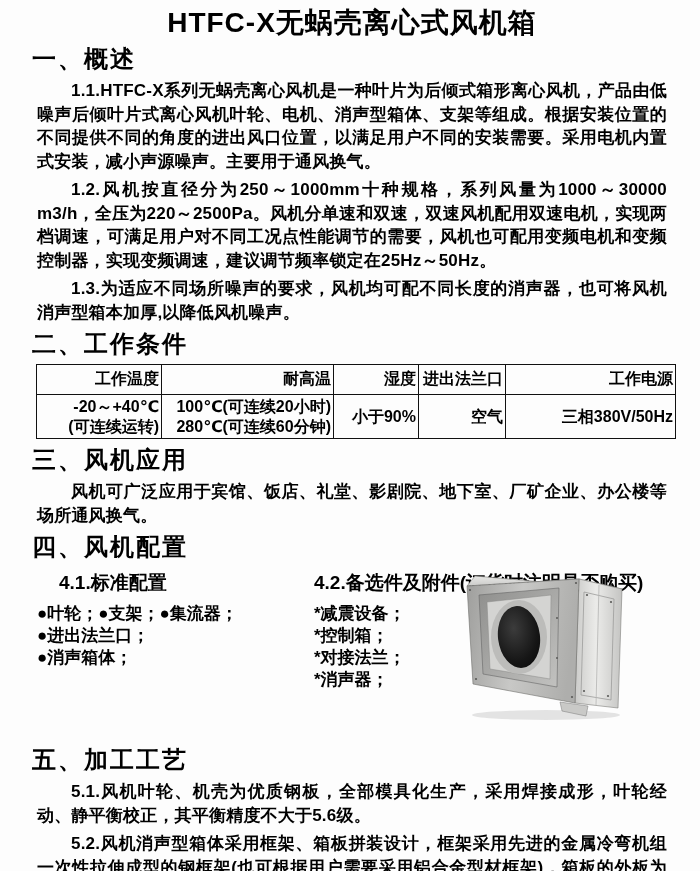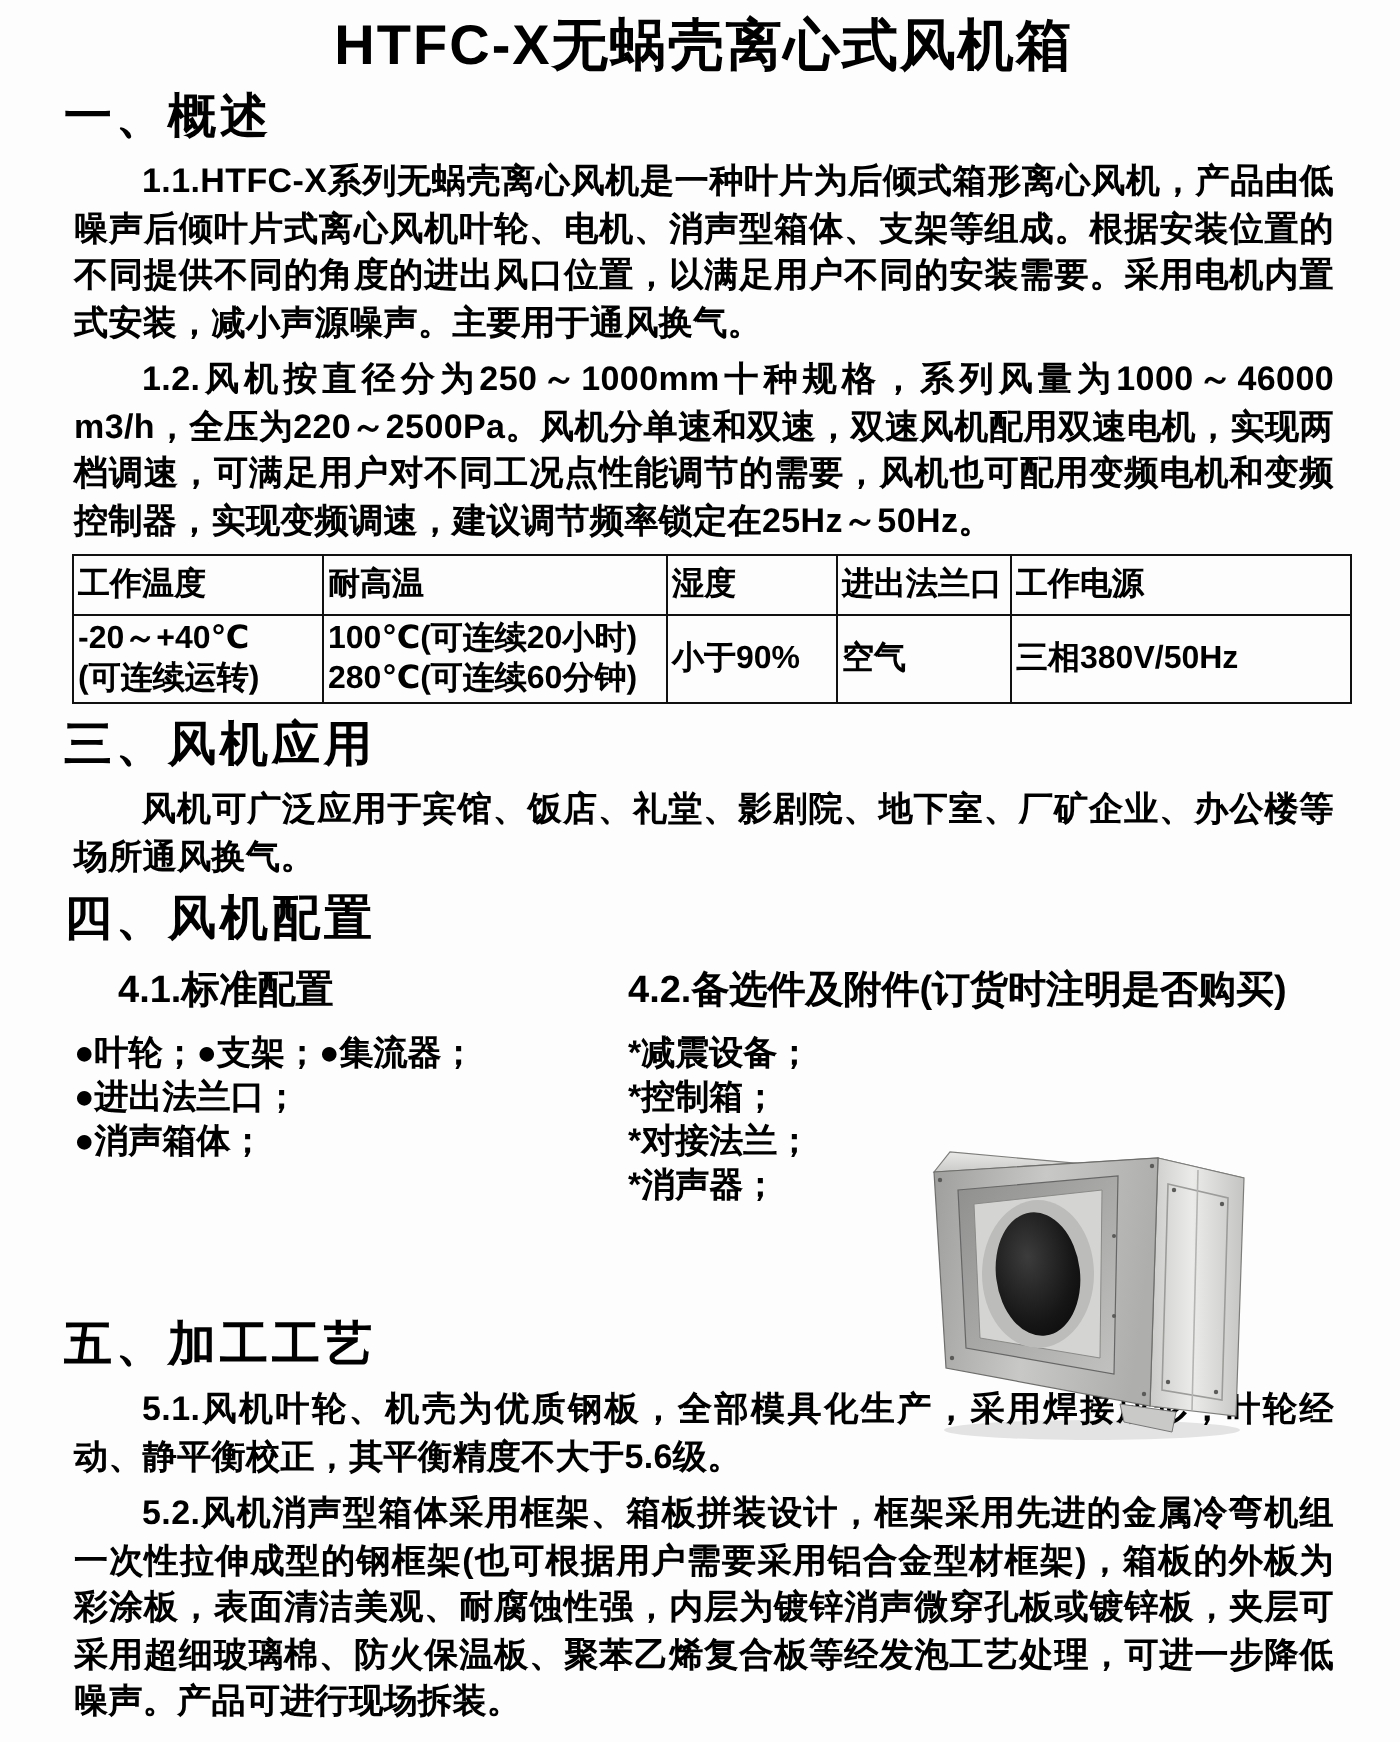--- a/index.html
+++ b/index.html
@@ -29,21 +29,21 @@
     text-indent:2em;
     text-align:justify;
     letter-spacing:0.2px;
   }
 
   table.cond-table {
     border-collapse:collapse;
     table-layout:fixed;
     width:639px;
     margin:5px 0 6px 4px;
-    text-align:left;
+    text-align:right;
   }
   table.cond-table th, table.cond-table td {
     border:1.5px solid #111;
     padding:0 2px;
     font-weight:700;
   }
   table.cond-table th { height:29px; font-size:16px; }
   table.cond-table td { height:43px; font-size:16px; line-height:20px; white-space:pre-line; }
 
   .config-cols { display:flex; margin-top:8px; min-height:172px; align-items:flex-start; }
@@ -59,24 +59,26 @@
 </head>
 <body>
 
 <div class="page">
 
   <h1 class="doc-title">HTFC-X无蜗壳离心式风机箱</h1>
 
   <section>
     <h2 class="sec-h">一、概述</h2>
     <p class="body">1.1.HTFC-X系列无蜗壳离心风机是一种叶片为后倾式箱形离心风机，产品由低噪声后倾叶片式离心风机叶轮、电机、消声型箱体、支架等组成。根据安装位置的不同提供不同的角度的进出风口位置，以满足用户不同的安装需要。采用电机内置式安装，减小声源噪声。主要用于通风换气。</p>
-    <p class="body">1.2.风机按直径分为250～1000mm十种规格，系列风量为1000～46000 m3/h，全压为220～2500Pa。风机分单速和双速，双速风机配用双速电机，实现两档调速，可满足用户对不同工况点性能调节的需要，风机也可配用变频电机和变频控制器，实现变频调速，建议调节频率锁定在25Hz～50Hz。</p>
+    <p class="body">1.2.风机按直径分为250～1000mm十种规格，系列风量为1000～30000 m3/h，全压为220～2500Pa。风机分单速和双速，双速风机配用双速电机，实现两档调速，可满足用户对不同工况点性能调节的需要，风机也可配用变频电机和变频控制器，实现变频调速，建议调节频率锁定在25Hz～50Hz。</p>
+    <p class="body">1.3.为适应不同场所噪声的要求，风机均可配不同长度的消声器，也可将风机消声型箱本加厚,以降低风机噪声。</p>
   </section>
 
   <section>
+    <h2 class="sec-h">二、工作条件</h2>
     <table class="cond-table">
       <colgroup>
         <col style="width:125px">
           <col style="width:172px">
           <col style="width:85px">
           <col style="width:87px">
           <col style="width:170px">
       </colgroup>
       <thead>
         <tr>

